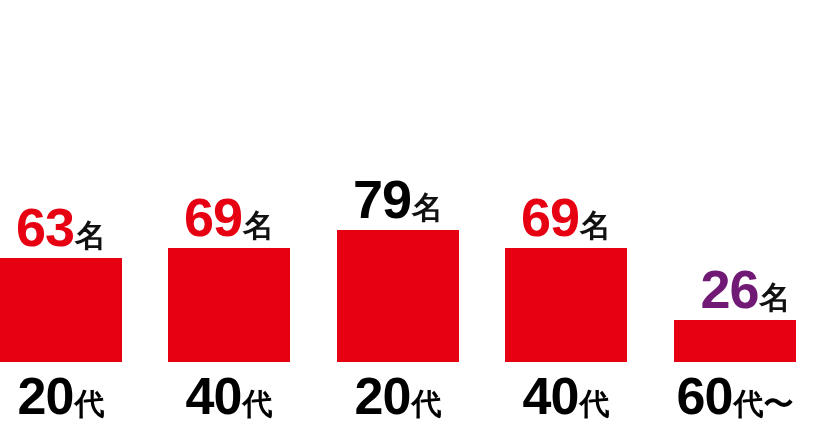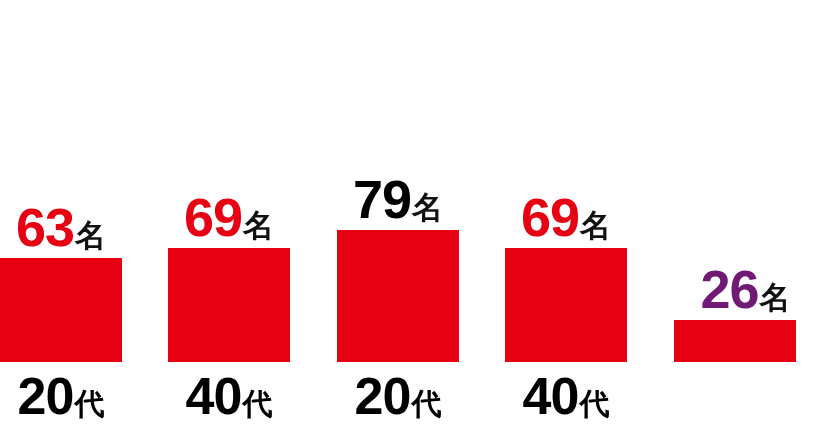--- a/index.html
+++ b/index.html
@@ -153,16 +153,19 @@
       <div class="cat-label">
         <span class="cat-num" style="color: rgb(0, 0, 0);">40</span><span class="cat-unit" style="color: rgb(0, 0, 0);">代</span><span class="cat-suffix" style="color: rgb(0, 0, 0);"></span>
       </div>
     </div>
 
     <div class="bar-group col-4">
       <div class="value-label" style="bottom: 108px;">
         <span class="value-num" style="color: #701a75; margin-left: 21px;">26</span><span class="value-unit" style="color: rgb(17, 17, 17);">名</span>
       </div>
       <div class="bar-rect" style="height: 42px; background: rgb(230, 0, 18);"></div>
+      <div class="cat-label">
+        <span class="cat-num" style="color: rgb(0, 0, 0);">60</span><span class="cat-unit" style="color: rgb(0, 0, 0);">代</span><span class="cat-suffix" style="color: rgb(0, 0, 0);">〜</span>
+      </div>
     </div>
 
   </div>
 </div>
 
 </body></html>

